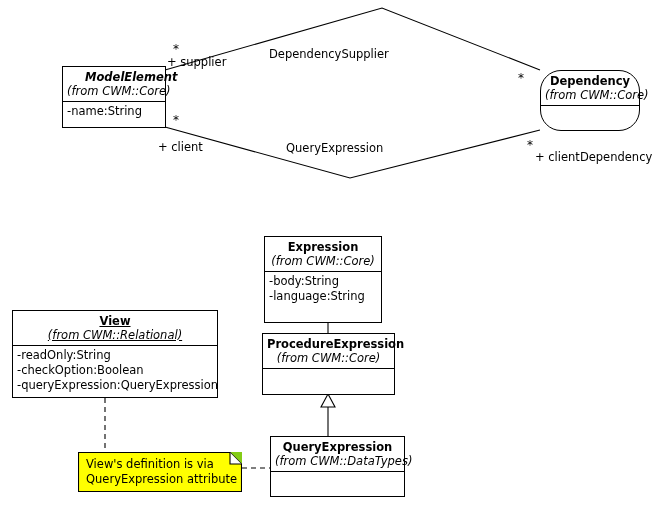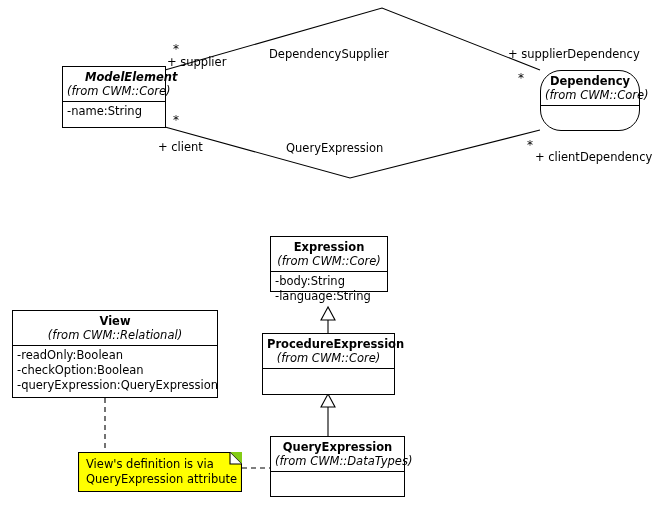--- a/index.html
+++ b/index.html
@@ -128,21 +128,21 @@
   </div>
 
   <div class="uml-class" style="left:540px; top:70px; width:100px; height:61px;border-radius:21px;">
     <div class="cls-header" style="height:35px;">
       <div class="cls-name">Dependency</div>
       <div class="cls-pkg">(from CWM::Core)</div>
     </div>
     <div class="cls-empty" style="height:25px;"></div>
   </div>
 
-  <div class="uml-class" style="left:270px; top:236px; width:118px; height:56px;">
+  <div class="uml-class" style="left:264px; top:236px; width:118px; height:87px;">
     <div class="cls-header" style="height:35px;">
       <div class="cls-name">Expression</div>
       <div class="cls-pkg">(from CWM::Core)</div>
     </div>
     <div class="cls-attrs">
       <div>-body:String</div>
       <div>-language:String</div>
     </div>
   </div>
 
@@ -156,35 +156,34 @@
 
   <div class="uml-class" style="left:270px; top:436px; width:135px; height:61px;">
     <div class="cls-header" style="height:35px;">
       <div class="cls-name">QueryExpression</div>
       <div class="cls-pkg">(from CWM::DataTypes)</div>
     </div>
     <div class="cls-empty" style="height:25px;"></div>
   </div>
 
   <div class="uml-class" style="left:12px; top:310px; width:206px; height:88px;">
-    <div class="cls-header" style="height:35px;">
+    <div class="cls-header" style="height:35px;text-decoration:underline;">
       <div class="cls-name">View</div>
       <div class="cls-pkg">(from CWM::Relational)</div>
     </div>
     <div class="cls-attrs">
-      <div>-readOnly:Boolean</div>
+      <div>-readOnly:String</div>
       <div>-checkOption:Boolean</div>
       <div>-queryExpression:QueryExpression</div>
     </div>
   </div>
 
   <div class="assoc-label" style="left:269px; top:48px;">DependencySupplier</div>
   <div class="assoc-label" style="left:167px; top:56px;">+ supplier</div>
   <div class="mult-label" style="left:173px; top:43px;">*</div>
-  <div class="assoc-label" style="left:508px; top:48px;">+ supplierDependency</div>
   <div class="mult-label" style="left:518px; top:72px;">*</div>
 
   <div class="assoc-label" style="left:286px; top:142px;">QueryExpression</div>
   <div class="assoc-label" style="left:158px; top:141px;">+ client</div>
   <div class="mult-label" style="left:173px; top:114px;">*</div>
   <div class="assoc-label" style="left:535px; top:151px;">+ clientDependency</div>
   <div class="mult-label" style="left:527px; top:139px;">*</div>
 
   <div class="note-box" style="left:78px; top:452px; width:164px; height:40px;">
     <svg width="164" height="40" viewBox="0 0 164 40" xmlns="http://www.w3.org/2000/svg" style="position:absolute; left:0; top:0;">

